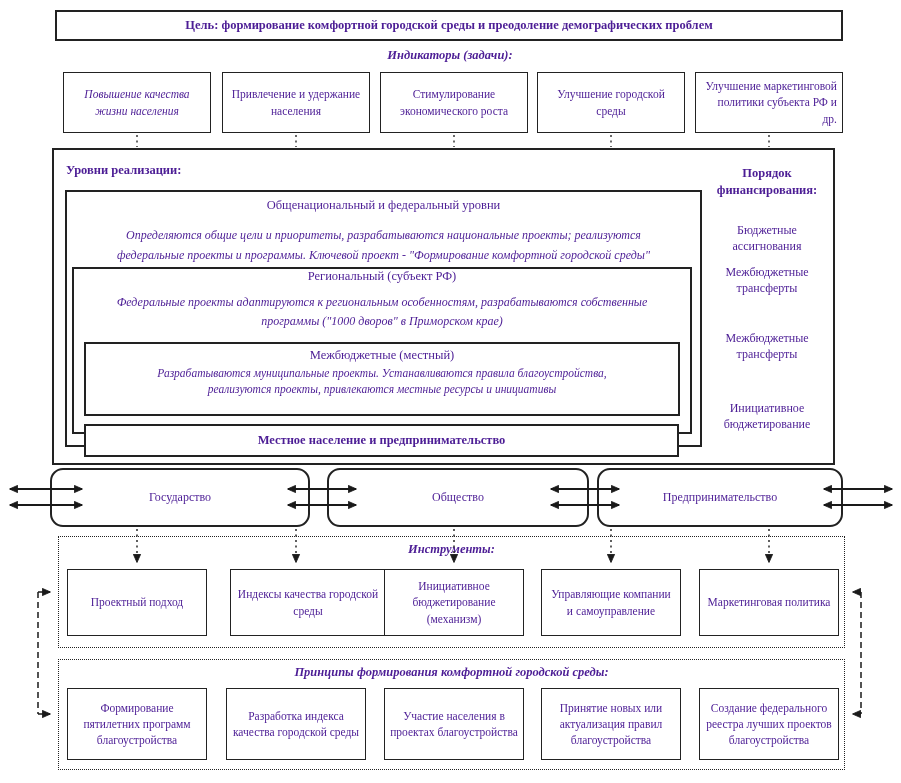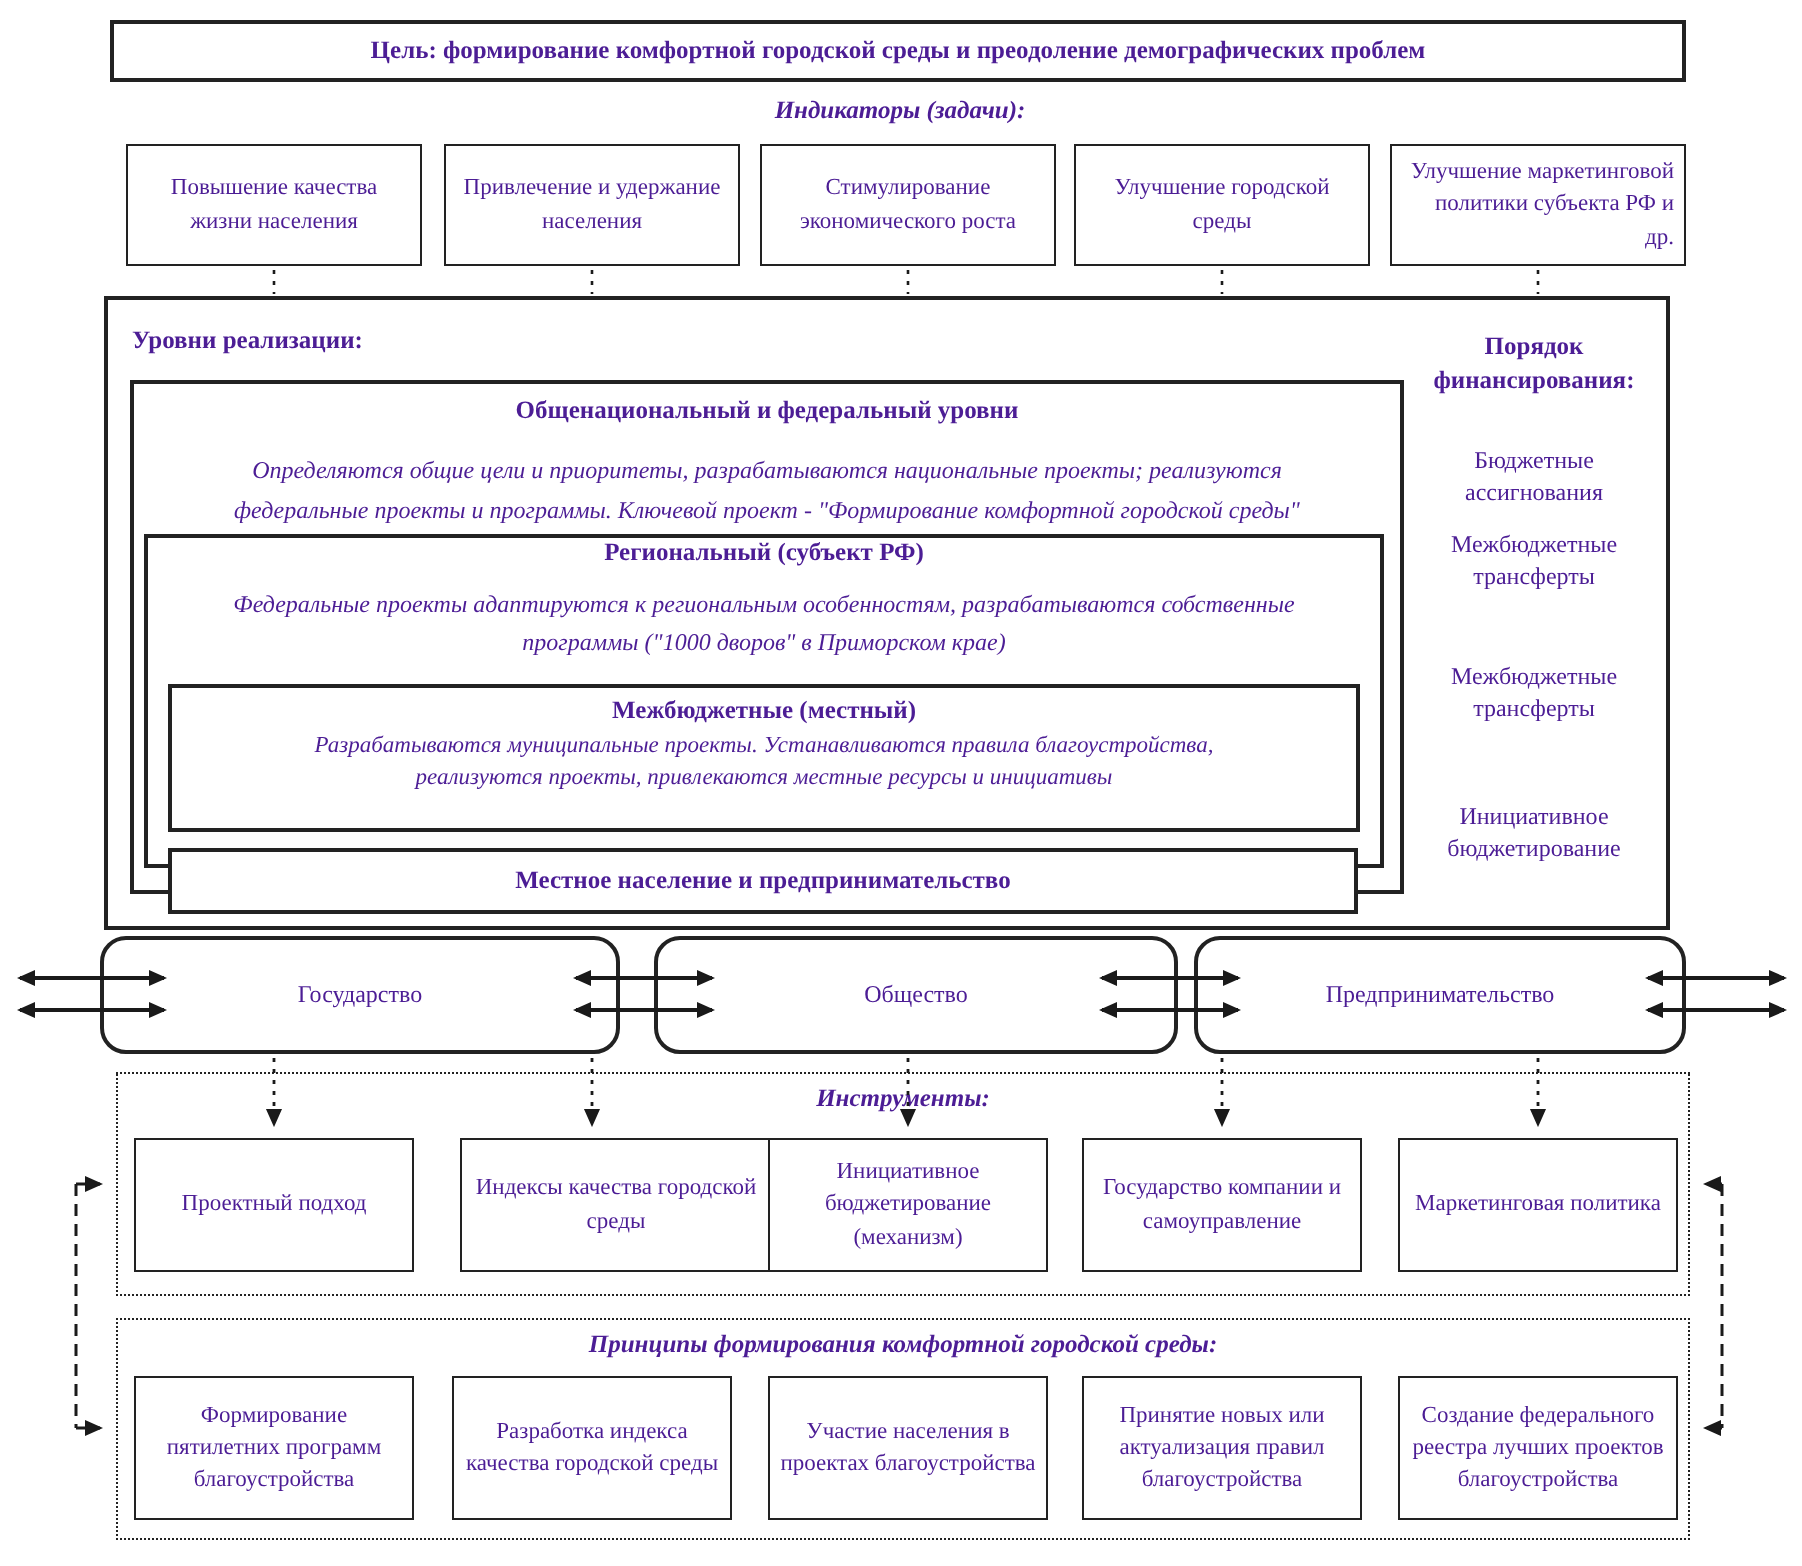--- a/index.html
+++ b/index.html
@@ -33,21 +33,21 @@
   }
   .levels-label {
     position: absolute; left: 12px; top: 13px;
     font-weight: bold; font-size: 12.5px;
   }
   .lvl {
     position: absolute; box-sizing: border-box;
     border: 2px solid #222; background: #fff;
     text-align: center;
   }
-  .lvl-title { font-weight: bold; font-size: 12.5px; }
+  .lvl-title { font-weight: normal; font-size: 12.5px; }
   .lvl-desc { font-style: italic; font-size: 12px; }
   .lvl1 { left: 11px;  top: 40px;  width: 637px; height: 257px; }
   .lvl2 { left: 18px;  top: 117px; width: 620px; height: 167px; }
   .lvl3 { left: 30px;  top: 192px; width: 596px; height: 74px; }
   .local-box {
     left: 30px; top: 274px; width: 595px; height: 33px;
     position: absolute; box-sizing: border-box;
     border: 2px solid #222; background: #fff; z-index: 5;
     display: flex; align-items: center; justify-content: center;
     font-weight: bold; font-size: 12.5px; text-align: center;
@@ -84,21 +84,21 @@
 <body>
 
 <div class="canvas">
 
   <div class="bx goal">
     <span>Цель: формирование комфортной городской среды и преодоление демографических проблем</span>
   </div>
 
   <div class="section-label" style="top:48px;">Индикаторы (задачи):</div>
 
-  <div class="cell" style="left:63px;top:72px;width:148px;height:61px;">
+  <div class="cell" style="left:63px;top:72px;width:148px;height:61px;font-style:italic;">
     <span>Повышение качества жизни населения</span>
   </div>
   <div class="cell" style="left:222px;top:72px;width:148px;height:61px;">
     <span>Привлечение и удержание населения</span>
   </div>
   <div class="cell" style="left:380px;top:72px;width:148px;height:61px;">
     <span>Стимулирование экономического роста</span>
   </div>
   <div class="cell" style="left:537px;top:72px;width:148px;height:61px;">
     <span>Улучшение городской среды</span>
@@ -154,21 +154,21 @@
   <div class="cell" style="left:67px;top:569px;width:140px;height:67px;">
     <span>Проектный подход</span>
   </div>
   <div class="cell" style="left:230px;top:569px;width:156px;height:67px;">
     <span>Индексы качества городской среды</span>
   </div>
   <div class="cell" style="left:384px;top:569px;width:140px;height:67px;">
     <span>Инициативное бюджетирование (механизм)</span>
   </div>
   <div class="cell" style="left:541px;top:569px;width:140px;height:67px;">
-    <span>Государство компании и самоуправление</span>
+    <span>Управляющие компании и самоуправление</span>
   </div>
   <div class="cell" style="left:699px;top:569px;width:140px;height:67px;">
     <span>Маркетинговая политика</span>
   </div>
 
   <div class="dashed-container" style="top:659px;height:111px;">
     <div class="dashed-title">Принципы формирования комфортной городской среды:</div>
   </div>
   <div class="cell" style="left:67px;top:688px;width:140px;height:72px;">
     <span>Формирование пятилетних программ благоустройства</span>

